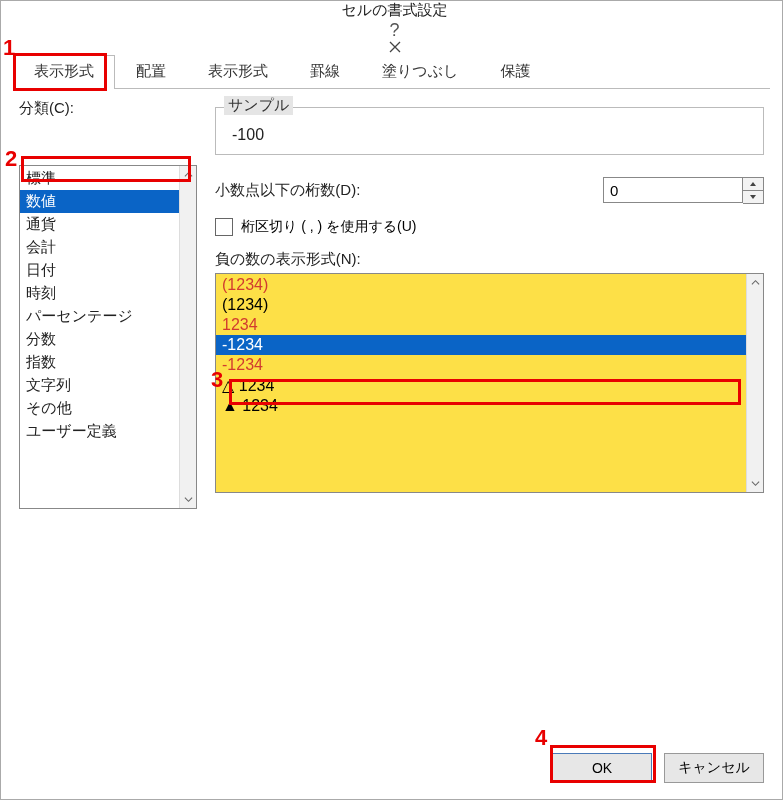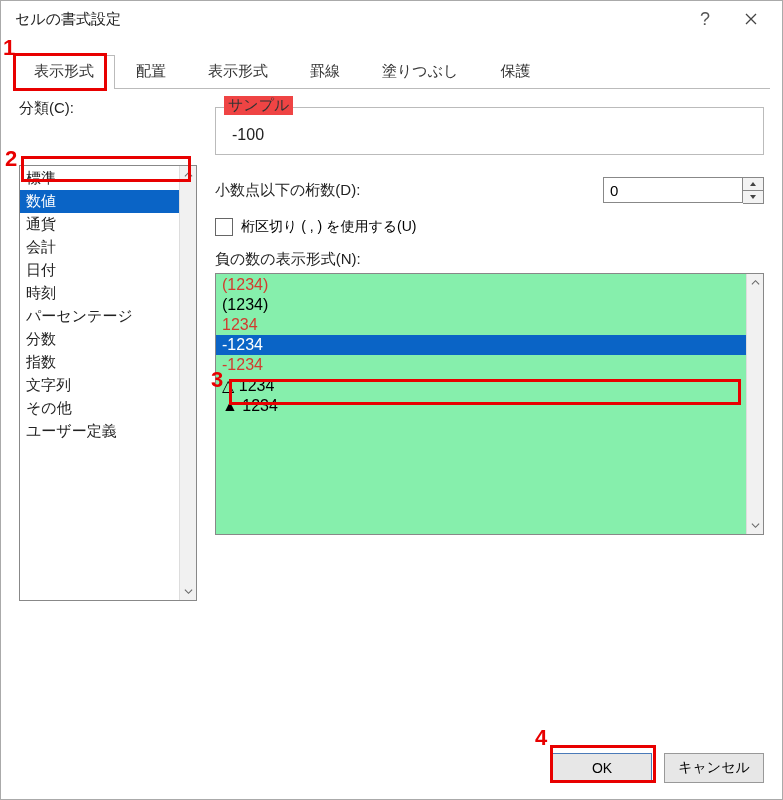--- a/index.html
+++ b/index.html
@@ -1,53 +1,53 @@
 <!DOCTYPE html>
 <html><head>
 <meta charset="utf-8">
 <style>
 * { box-sizing: border-box; font-family: "Yu Gothic UI", "Meiryo UI", sans-serif; font-size: 14px; }
 body { margin: 0; padding: 0; background: #fff; }
 .dialog { width: 783px; height: 800px; background: #fff; border: 1px solid #aaa; position: relative; }
-.titlebar { height: 36px; display: flex; align-items: center; padding: 0 8px 0 14px; }
+.titlebar { height: 36px; display: flex; align-items: center; padding: 0 8px 0 14px; flex-direction: column; }
 .title { flex: 1; font-size: 15px; color: #222; }
 .title-help, .title-close { width: 46px; height: 30px; display: flex; align-items: center; justify-content: center; color: #555; font-size: 16px; }
 .title-help { font-size: 18px; }
 .title-close svg { width: 12px; height: 12px; }
 .tabrow { display: flex; align-items: flex-end; height: 34px; margin: 18px 12px 0 12px; border-bottom: 1px solid #bbb; position: relative; }
 .tab { padding: 6px 20px 7px 20px; font-size: 15px; color: #333; border: 1px solid transparent; border-bottom: none; cursor: pointer; position: relative; }
 .tab.active { border-color: #bbb; background: #fff; }
 .tab.active::after { content: ""; position: absolute; left: 0; right: 0; bottom: -1px; height: 1px; background: #fff; }
 .body { padding: 10px 18px 0 18px; display: flex; gap: 18px; }
 .leftcol { width: 178px; }
 .label-row { margin-bottom: 4px; font-size: 15px; color: #222; }
-.catlist { border: 1px solid #888; height: 436px; background: #fff; position: relative; overflow: hidden; margin-top: 47px; }
+.catlist { border: 1px solid #888; height: 344px; background: #fff; position: relative; overflow: hidden; margin-top: 47px; }
 .catlist-inner { padding: 1px 0; }
 .catitem { padding: 2px 4px 2px 6px; font-size: 15px; color: #222; cursor: pointer; }
 .catitem.selected { background: #0a64c6; color: #fff; }
 .scrollbar { position: absolute; right: 0; top: 0; width: 17px; height: 100%; background: #f1f1f1; border-left: 1px solid #ddd; display: flex; flex-direction: column; }
 .scrollbtn { height: 17px; display: flex; align-items: center; justify-content: center; color: #666; font-size: 10px; }
 .scrollbtn svg { width: 9px; height: 9px; }
 .scrolltrack { flex: 1; }
 .rightcol { flex: 1; }
 .sample-group { border: 1px solid #bbb; padding: 18px 10px 10px 10px; margin-top: 8px; position: relative; }
-.sample-legend { position: absolute; top: -12px; left: 8px; background: #ef4444; padding: 0 4px; font-size: 15px; color: #333; text-align: right; }
+.sample-legend { position: absolute; top: -12px; left: 8px; background: #e5e5e5; padding: 0 4px; font-size: 15px; color: #333; text-align: right; }
 .sample-val { font-size: 16px; color: #222; padding-left: 6px; }
 .row { display: flex; align-items: center; margin-top: 22px; justify-content: space-between; }
 .row .rl { font-size: 15px; color: #222; }
 .spin-wrap { display: flex; margin-left: 20px; }
 .spin-input { width: 140px; height: 26px; border: 1px solid #888; padding: 2px 6px; font-size: 15px; }
 .spin-btns { display: flex; flex-direction: column; border: 1px solid #888; border-left: none; }
 .spin-btn { width: 20px; height: 12.5px; display: flex; align-items: center; justify-content: center; background: #f3f3f3; border-bottom: 1px solid #888; }
 .spin-btn:last-child { border-bottom: none; }
 .spin-btn svg { width: 8px; height: 6px; }
 .chkrow { display: flex; align-items: flex-end; margin-top: 14px; }
 .chkbox { width: 18px; height: 18px; border: 1px solid #666; margin-right: 8px; }
 .neglist-label { margin-top: 14px; font-size: 15px; color: #222; }
-.neglist { margin-top: 4px; border: 1px solid #888; height: 262px; background: #86efac; position: relative; overflow: hidden; }
+.neglist { margin-top: 4px; border: 1px solid #888; height: 220px; background: #fde047; position: relative; overflow: hidden; }
 .neglist-inner { padding: 1px 0; }
 .negitem { padding: 1px 6px; font-size: 16px; cursor: pointer; }
 .negitem.red { color: #d13b2f; }
 .negitem.selected { background: #0a64c6; color: #fff; }
 .desc { margin: 40px 18px 0 18px; font-size: 15px; color: #333; }
 .btnrow { position: absolute; bottom: 16px; right: 18px; display: flex; gap: 12px; }
 .btn { min-width: 100px; height: 30px; border: 1px solid #999; background: #e7e7e7; display: flex; align-items: center; justify-content: center; font-size: 14px; cursor: pointer; }
 .btn.primary { border: 1px solid #4a7ab8; }
 
 .ann { position: absolute; border: 3px solid #e80000; pointer-events: none; z-index: 50; }

